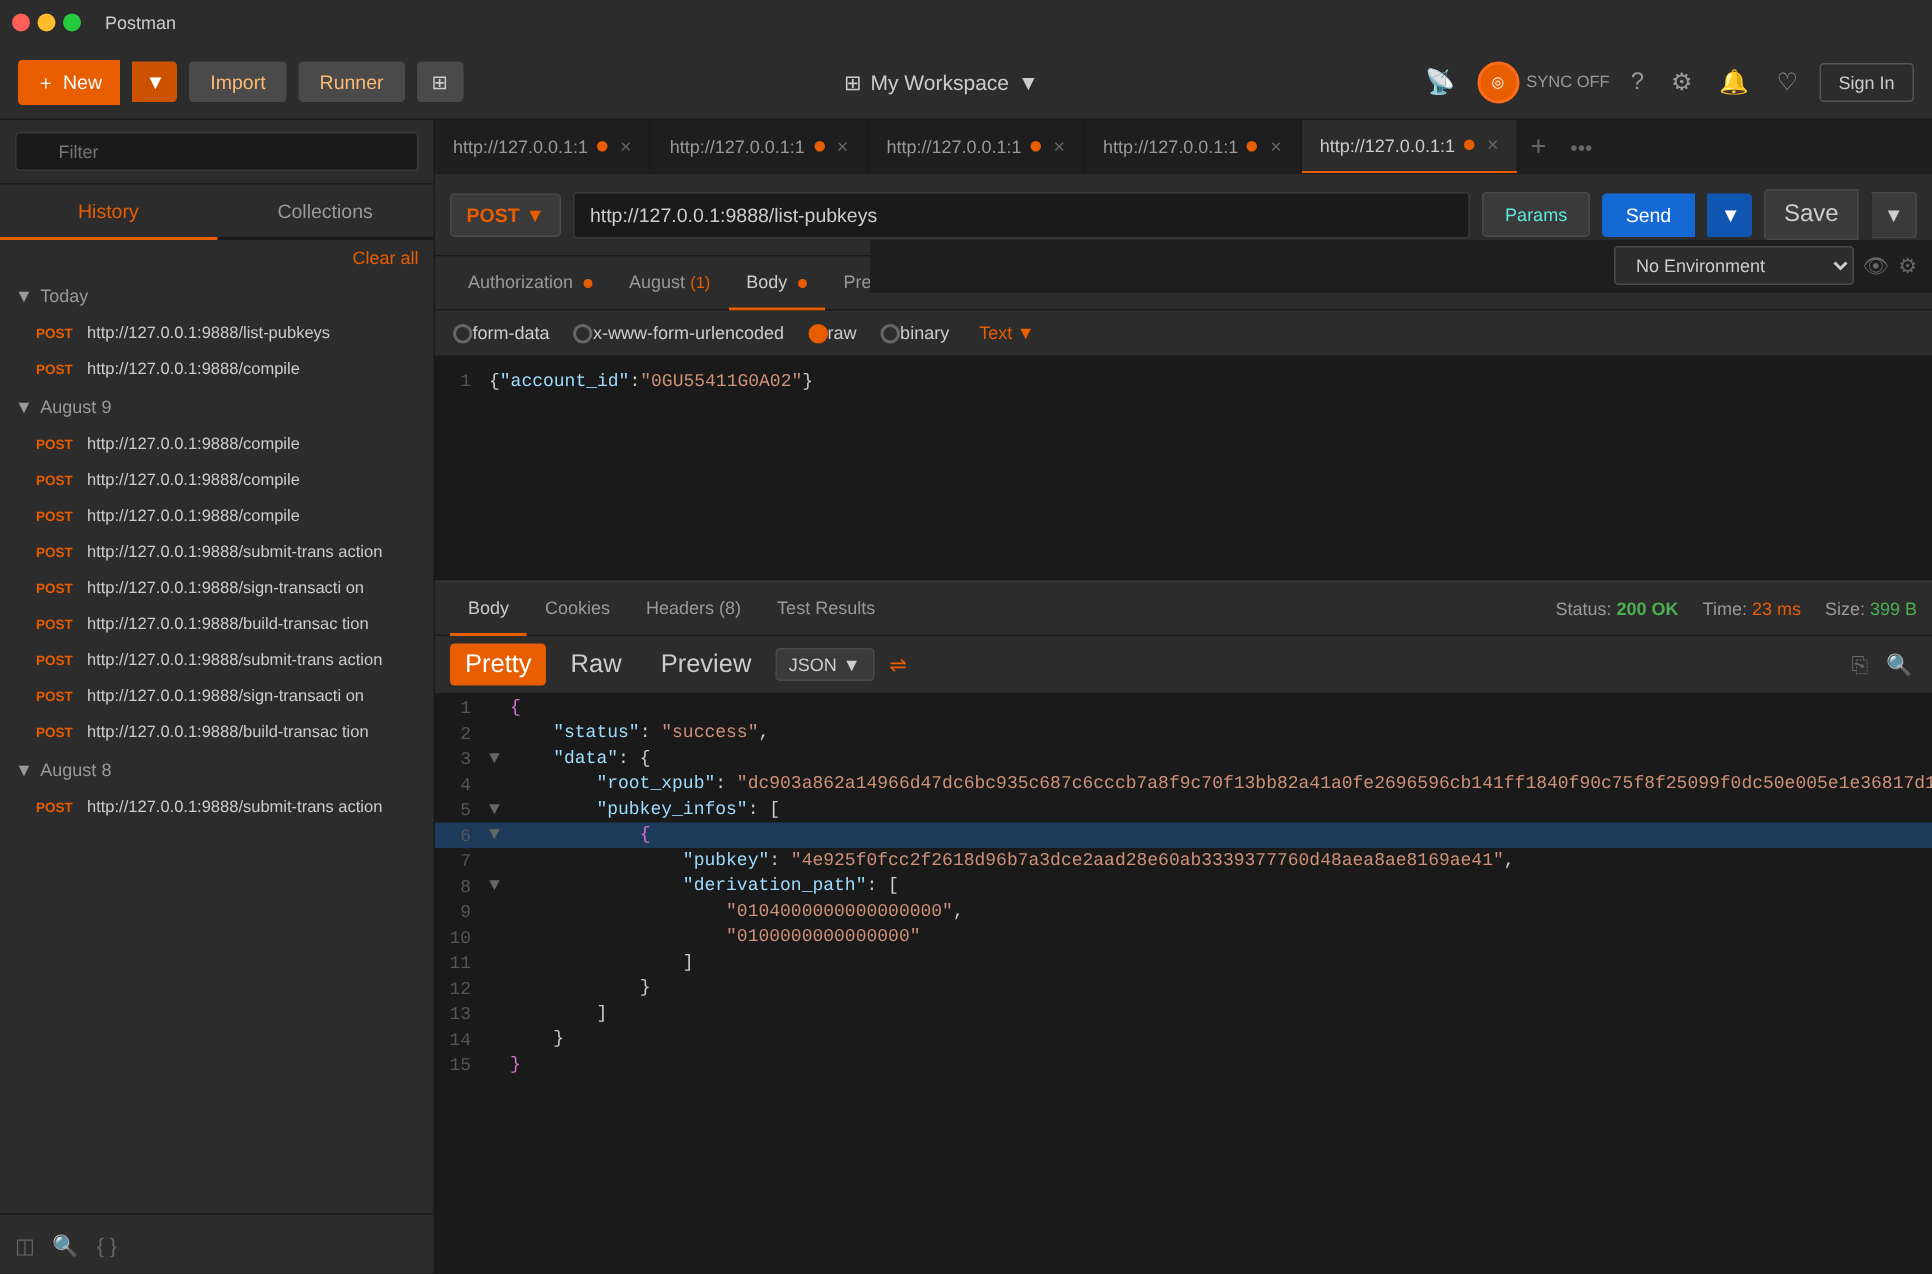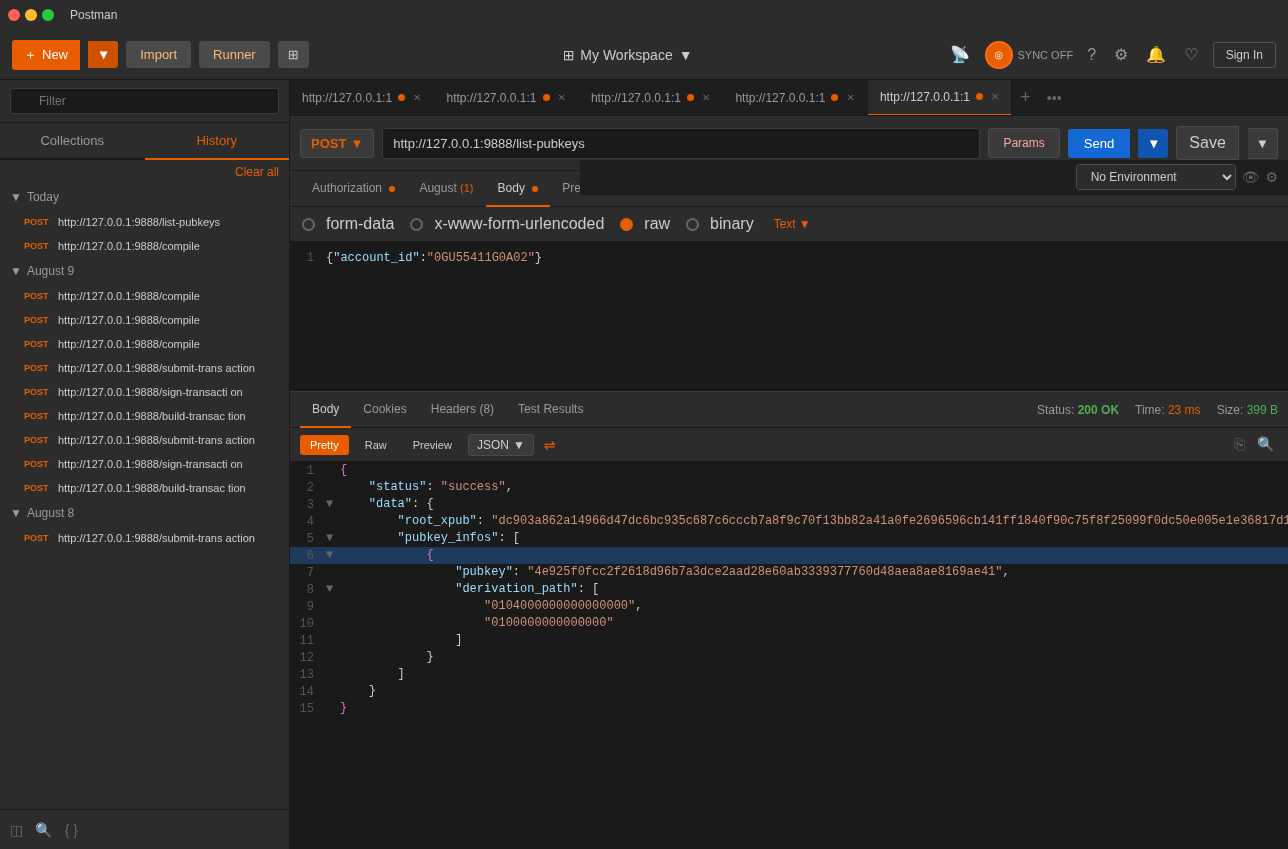--- a/index.html
+++ b/index.html
@@ -58,57 +58,57 @@
     .request-tab { padding: 0 12px; height: 36px; display: flex; align-items: center; gap: 6px; cursor: pointer; white-space: nowrap; color: #999; font-size: 12px; border-right: 1px solid #1a1a1a; }
     .request-tab.active { background: #2c2c2c; color: #ccc; border-bottom: 2px solid #e85d00; }
     .tab-dot { width: 7px; height: 7px; border-radius: 50%; background: #e85d00; }
     .tab-plus { color: #666; font-size: 18px; padding: 0 8px; cursor: pointer; }
     .tab-more { color: #666; font-size: 14px; padding: 0 8px; cursor: pointer; }
     
     
     #request-builder { background: #2c2c2c; padding: 10px; display: flex; align-items: center; gap: 8px; border-bottom: 1px solid #1a1a1a; }
     .method-select { background: #3a3a3a; border: 1px solid #4a4a4a; color: #e85d00; padding: 6px 10px; border-radius: 3px; cursor: pointer; font-size: 13px; font-weight: bold; display: flex; align-items: center; gap: 4px; }
     .url-input { flex: 1; background: #1a1a1a; border: 1px solid #3a3a3a; color: #ccc; padding: 7px 10px; border-radius: 3px; font-size: 13px; }
-    .params-btn { background: #3a3a3a; border: 1px solid #4a4a4a; color: #fca5a5; padding: 7px 14px; border-radius: 3px; cursor: pointer; font-size: 12px; }
+    .params-btn { background: #3a3a3a; border: 1px solid #4a4a4a; color: #5eead4; padding: 7px 14px; border-radius: 3px; cursor: pointer; font-size: 12px; }
     .send-btn { background: #1569d4; color: #ffffff; border: none; padding: 7px 16px; border-radius: 3px 0 0 3px; cursor: pointer; font-size: 13px; font-weight: 500; }
     .send-arrow { background: #1055b0; color: white; border: none; padding: 7px 8px; border-radius: 0 3px 3px 0; cursor: pointer; border-left: 1px solid #1055b0; }
     .save-btn { background: #3a3a3a; border: 1px solid #4a4a4a; color: #ccc; padding: 7px 12px; border-radius: 3px 0 0 3px; cursor: pointer; font-size: 16px; }
     .save-arrow { background: #3a3a3a; border: 1px solid #4a4a4a; color: #ccc; padding: 7px 8px; border-radius: 0 3px 3px 0; cursor: pointer; border-left: 1px solid #2a2a2a; }
     
     
     #req-tabs { display: flex; align-items: center; background: #2c2c2c; padding: 0 10px; border-bottom: 1px solid #1a1a1a; }
     .req-tab { padding: 10px 12px; cursor: pointer; color: #999; font-size: 12px; border-bottom: 2px solid transparent; margin-bottom: -1px; white-space: nowrap; }
     .req-tab.active { color: #ccc; border-bottom: 2px solid #e85d00; }
     .req-tab-dot { display: inline-block; width: 6px; height: 6px; border-radius: 50%; background: #e85d00; margin-left: 4px; vertical-align: middle; }
     #req-tab-right { margin-left: auto; display: flex; gap: 12px; }
     .link-btn { color: #1569d4; background: none; border: none; cursor: pointer; font-size: 12px; }
     
     
     #body-options { background: #2c2c2c; padding: 8px 12px; display: flex; align-items: center; gap: 16px; border-bottom: 1px solid #1a1a1a; }
-    .radio-opt { display: flex; align-items: center; gap: 11px; cursor: pointer; color: #ccc; font-size: 16px; }
+    .radio-opt { display: flex; align-items: center; gap: 0; cursor: pointer; color: #ccc; font-size: 12px; }
     .radio-circle { width: 13px; height: 13px; border-radius: 50%; border: 2px solid #666; display: inline-block; }
     .radio-circle.checked { border-color: #e85d00; background: #e85d00; }
     .text-dropdown { color: #e85d00; background: none; border: none; cursor: pointer; font-size: 12px; display: flex; align-items: center; gap: 3px; margin-left: 4px; }
     
     
     #code-editor { background: #1a1a1a; flex: 0 0 150px; font-family: 'Courier New', monospace; font-size: 12px; padding: 8px 0; overflow: auto; border-bottom: 1px solid #3a3a3a; }
     .code-line { display: flex; padding: 1px 0; min-height: 16px; }
     .line-num { color: #555; width: 36px; text-align: right; padding-right: 12px; user-select: none; flex-shrink: 0; }
     .line-content { color: #ccc; white-space: pre; }
     #resp-tabs-row { background: #2c2c2c; display: flex; align-items: center; padding: 0 10px; border-bottom: 1px solid #1a1a1a; }
     .resp-tab { padding: 10px 12px; cursor: pointer; color: #999; font-size: 12px; border-bottom: 2px solid transparent; margin-bottom: -1px; }
     .resp-tab.active { color: #ccc; border-bottom: 2px solid #e85d00; }
     .resp-status { margin-left: auto; display: flex; align-items: center; gap: 16px; color: #999; font-size: 12px; }
     .status-ok { color: #4caf50; font-weight: bold; }
     .status-time { color: #e85d00; }
     .status-size { color: #4caf50; }
     
     
     #resp-toolbar { background: #2c2c2c; display: flex; align-items: center; padding: 5px 10px; gap: 6px; border-bottom: 1px solid #1a1a1a; }
-    .resp-btn { background: transparent; border: none; color: #ccc; padding: 4px 10px; cursor: pointer; font-size: 11px; border-radius: 3px; text-align: center; }
+    .resp-btn { background: transparent; border: none; color: #ccc; padding: 4px 10px; cursor: pointer; font-size: 17px; border-radius: 3px; text-align: center; }
     .resp-btn.active { background: #e85d00; color: white; border-radius: 3px; }
     .json-select { background: #3a3a3a; border: 1px solid #4a4a4a; color: #ccc; padding: 3px 8px; border-radius: 3px; cursor: pointer; font-size: 12px; display: flex; align-items: center; gap: 4px; }
     .filter-icon { color: #e85d00; font-size: 14px; cursor: pointer; margin-left: 4px; }
     #resp-right-icons { margin-left: auto; display: flex; gap: 6px; }
     .icon-resp { color: #666; font-size: 14px; cursor: pointer; padding: 3px; }
     
     
     #resp-code { flex: 1; background: #1a1a1a; font-family: 'Courier New', monospace; font-size: 12px; overflow-y: auto; }
     .resp-line { display: flex; padding: 1px 0; min-height: 16px; }
     .resp-line-num { color: #555; width: 36px; text-align: right; padding-right: 12px; flex-shrink: 0; display: flex; align-items: flex-start; justify-content: flex-end; padding-top: 1px; }
@@ -170,22 +170,22 @@
 
   <div id="sidebar">
     <div id="search-bar">
       <div class="search-wrap">
         <span class="search-icon-inside">🔍</span>
         <input class="search-input" type="text" placeholder="Filter" style="">
       </div>
     </div>
 
     <div id="sidebar-tabs">
+      <div class="sidebar-tab active">History</div>
       <div class="sidebar-tab">Collections</div>
-      <div class="sidebar-tab active">History</div>
     </div>
 
     <div id="sidebar-content">
       <div class="sidebar-clear">Clear all</div>
 
       <div class="sidebar-section-header">
         <span>▼</span>
         <span>Today</span>
       </div>
       <div class="sidebar-item">

